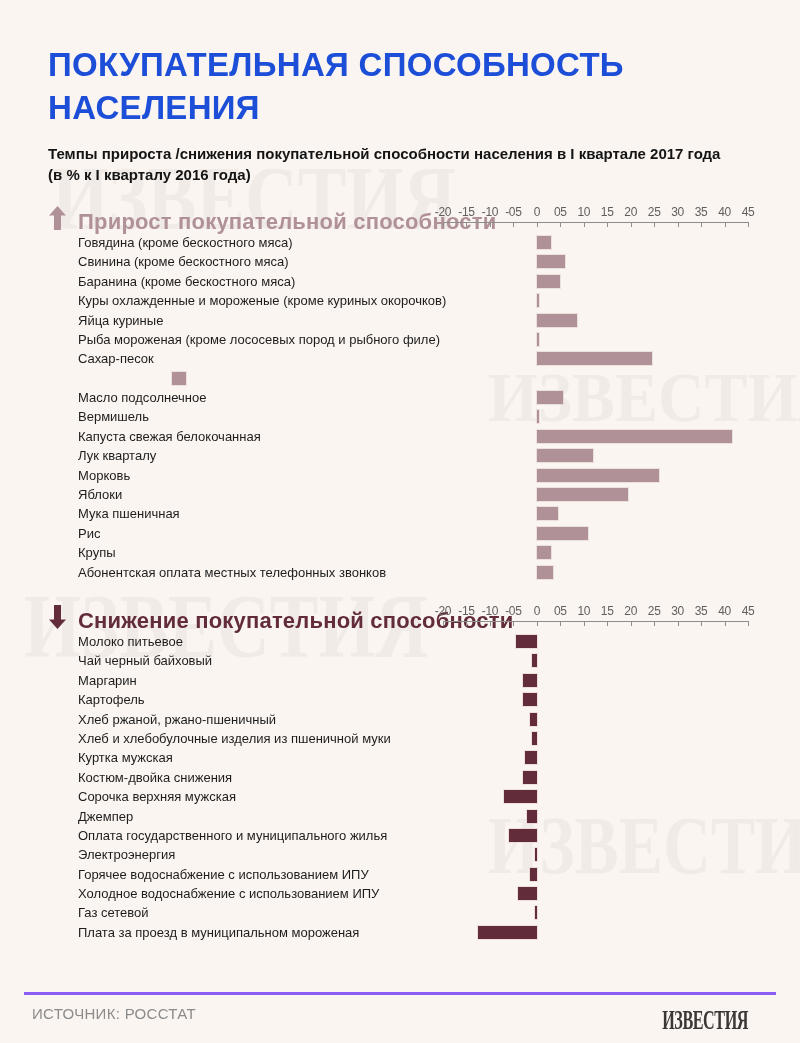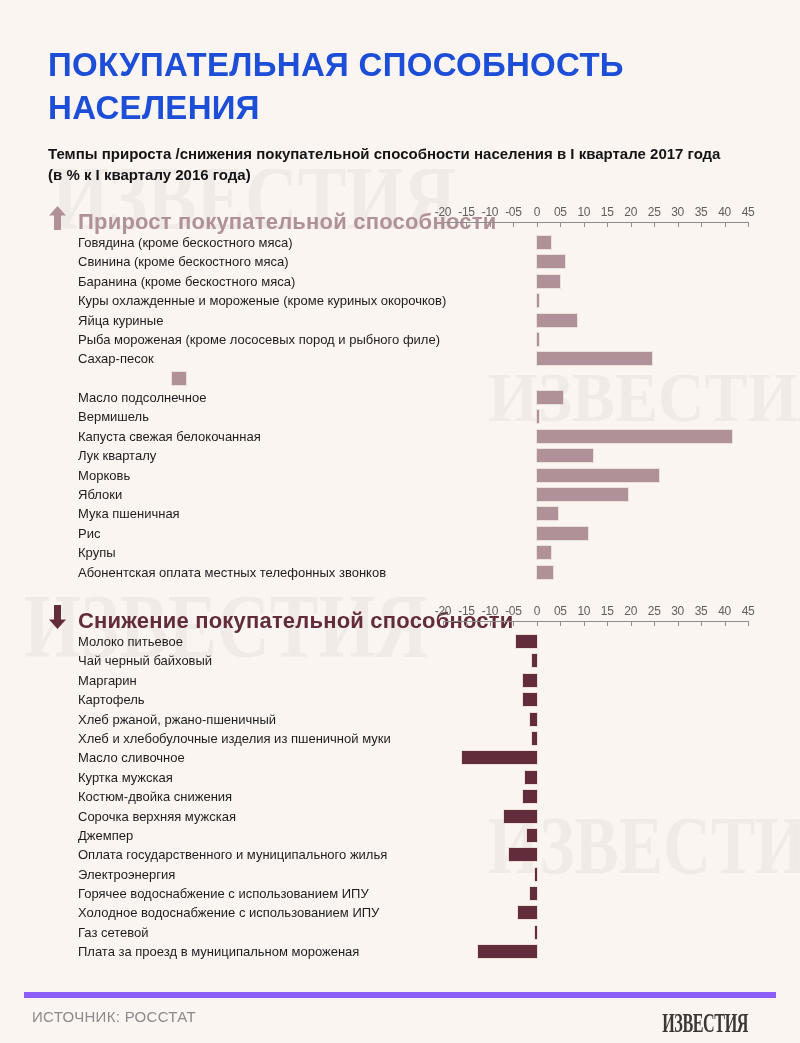--- a/index.html
+++ b/index.html
@@ -29,21 +29,21 @@
   .axis { position:absolute; left:365px; top:-2px; width:305px; height:26px; }
   .axis-line { position:absolute; left:0; right:0; top:17px; height:1px; background:#8d8d8d; }
   .tick-label { position:absolute; top:0; transform:translateX(-50%); font-size:12px; color:#5f5f5f; letter-spacing:-0.3px; }
   .tick-mark { position:absolute; top:17px; width:1px; height:5px; background:#8d8d8d; }
 
   .row { display:flex; align-items:center; height:19.4px; }
   .row-label { width:365px; flex-shrink:0; font-size:13px; color:#1d1d1d; white-space:nowrap; }
   .row-track { position:relative; width:305px; flex-shrink:0; height:13px; }
   .bar { position:absolute; top:0; height:13px; box-shadow:0 0 0 1px rgba(222,205,198,0.55); }
 
-  .footer { position:absolute; left:24px; right:24px; top:992px; border-top:6px solid #8b5cf6; }
+  .footer { position:absolute; left:24px; right:24px; top:992px; border-top:3px solid #8b5cf6; }
   .footer-inner { display:flex; justify-content:space-between; align-items:flex-start; padding:10px 28px 0 8px; }
   .source { font-size:15px; color:#8b8b8b; letter-spacing:0.3px; }
   .logo { font-family:"Liberation Serif", serif; font-weight:bold; font-size:19px; color:#3a3734;
     transform:scale(0.85,1.4); transform-origin:right top; letter-spacing:-0.5px; }
 </style>
 </head>
 <body>
 
 <div class="page">
 
@@ -283,26 +283,20 @@
               <div class="bar" style="width: 7.03846px; left: 86.8077px; background: rgb(99, 44, 58);"></div>
             </div>
           </div>
           <div class="row">
             <div class="row-label">Хлеб и хлебобулочные изделия из пшеничной муки</div>
             <div class="row-track">
               <div class="bar" style="width: 4.69231px; left: 89.1538px; background: rgb(99, 44, 58);"></div>
             </div>
           </div>
           <div class="row">
-            <div class="row-label">Масло сливочное</div>
-            <div class="row-track">
-              <div class="bar" style="width: 75.0769px; left: 18.7692px; background: rgb(99, 44, 58);"></div>
-            </div>
-          </div>
-          <div class="row">
             <div class="row-label">Куртка мужская</div>
             <div class="row-track">
               <div class="bar" style="width: 11.7308px; left: 82.1154px; background: rgb(99, 44, 58);"></div>
             </div>
           </div>
           <div class="row">
             <div class="row-label">Костюм-двойка снижения</div>
             <div class="row-track">
               <div class="bar" style="width: 14.0769px; left: 79.7692px; background: rgb(99, 44, 58);"></div>
             </div>

